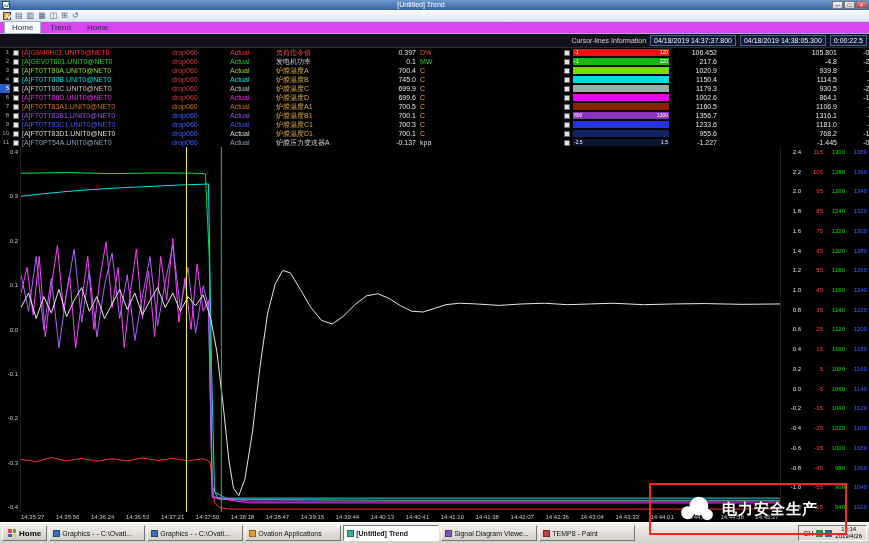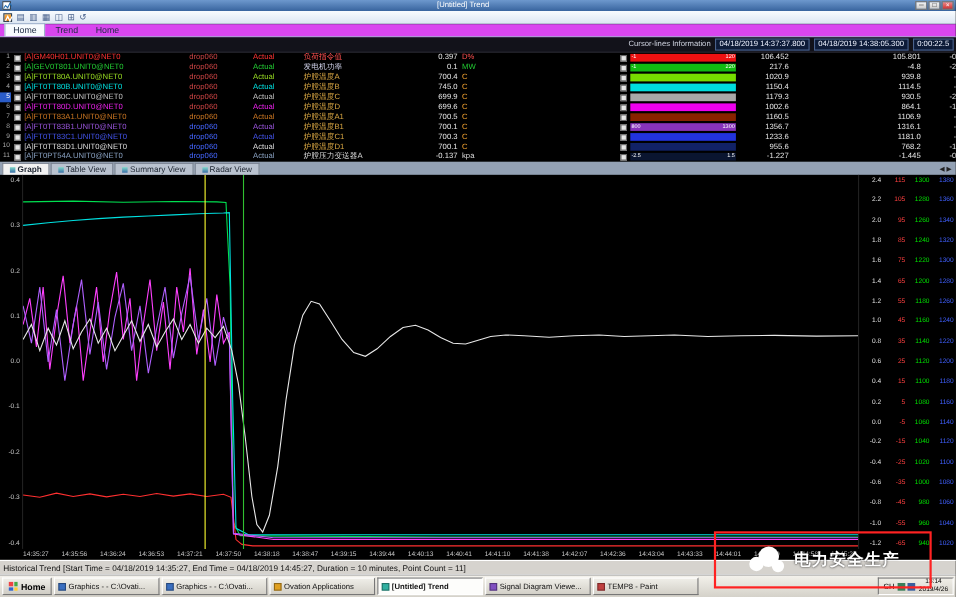--- a/index.html
+++ b/index.html
@@ -348,39 +348,20 @@
         <span class="c-bar" style="background: rgb(10, 21, 48);">
           <span>-2.5</span>
           <span>1.5</span>
         </span>
         <span class="c-v1">-1.227</span>
         <span class="c-v2">-1.445</span>
         <span class="c-v3">-0.218</span>
       </div>
     </div>
 
-  <div class="view-tabs" id="view-tabs">
-      <span class="vtab active">
-        <span class="vt-ico"></span>
-        <span>Graph</span>
-      </span>
-      <span class="vtab">
-        <span class="vt-ico"></span>
-        <span>Table View</span>
-      </span>
-      <span class="vtab">
-        <span class="vt-ico"></span>
-        <span>Summary View</span>
-      </span>
-      <span class="vtab">
-        <span class="vt-ico"></span>
-        <span>Radar View</span>
-      </span>
-      <span class="vt-arrows">◀ ▶</span>
-    </div>
 
   <div class="chart-wrap">
     <div class="y-left" id="y-left" style="color: rgb(200, 200, 200);">
         <span>0.4</span>
         <span>0.3</span>
         <span>0.2</span>
         <span>0.1</span>
         <span>0.0</span>
         <span>-0.1</span>
         <span>-0.2</span>
@@ -504,23 +485,20 @@
       <span>14:42:07</span>
       <span>14:42:36</span>
       <span>14:43:04</span>
       <span>14:43:33</span>
       <span>14:44:01</span>
       <span>14:44:30</span>
       <span>14:44:58</span>
       <span>14:45:27</span>
     </div>
 
-  <div class="statusbar">
-    <span>Historical Trend [Start Time = 04/18/2019 14:35:27, End Time = 04/18/2019 14:45:27, Duration = 10 minutes, Point Count = 11]</span>
-  </div>
 
   <div class="taskbar">
     <div class="start">
       <span class="flag">
         <i style="background:#e44"></i>
           <i style="background:#4a4"></i>
           <i style="background:#36c"></i>
           <i style="background:#fc3"></i>
       </span>
       <span>Home</span>

